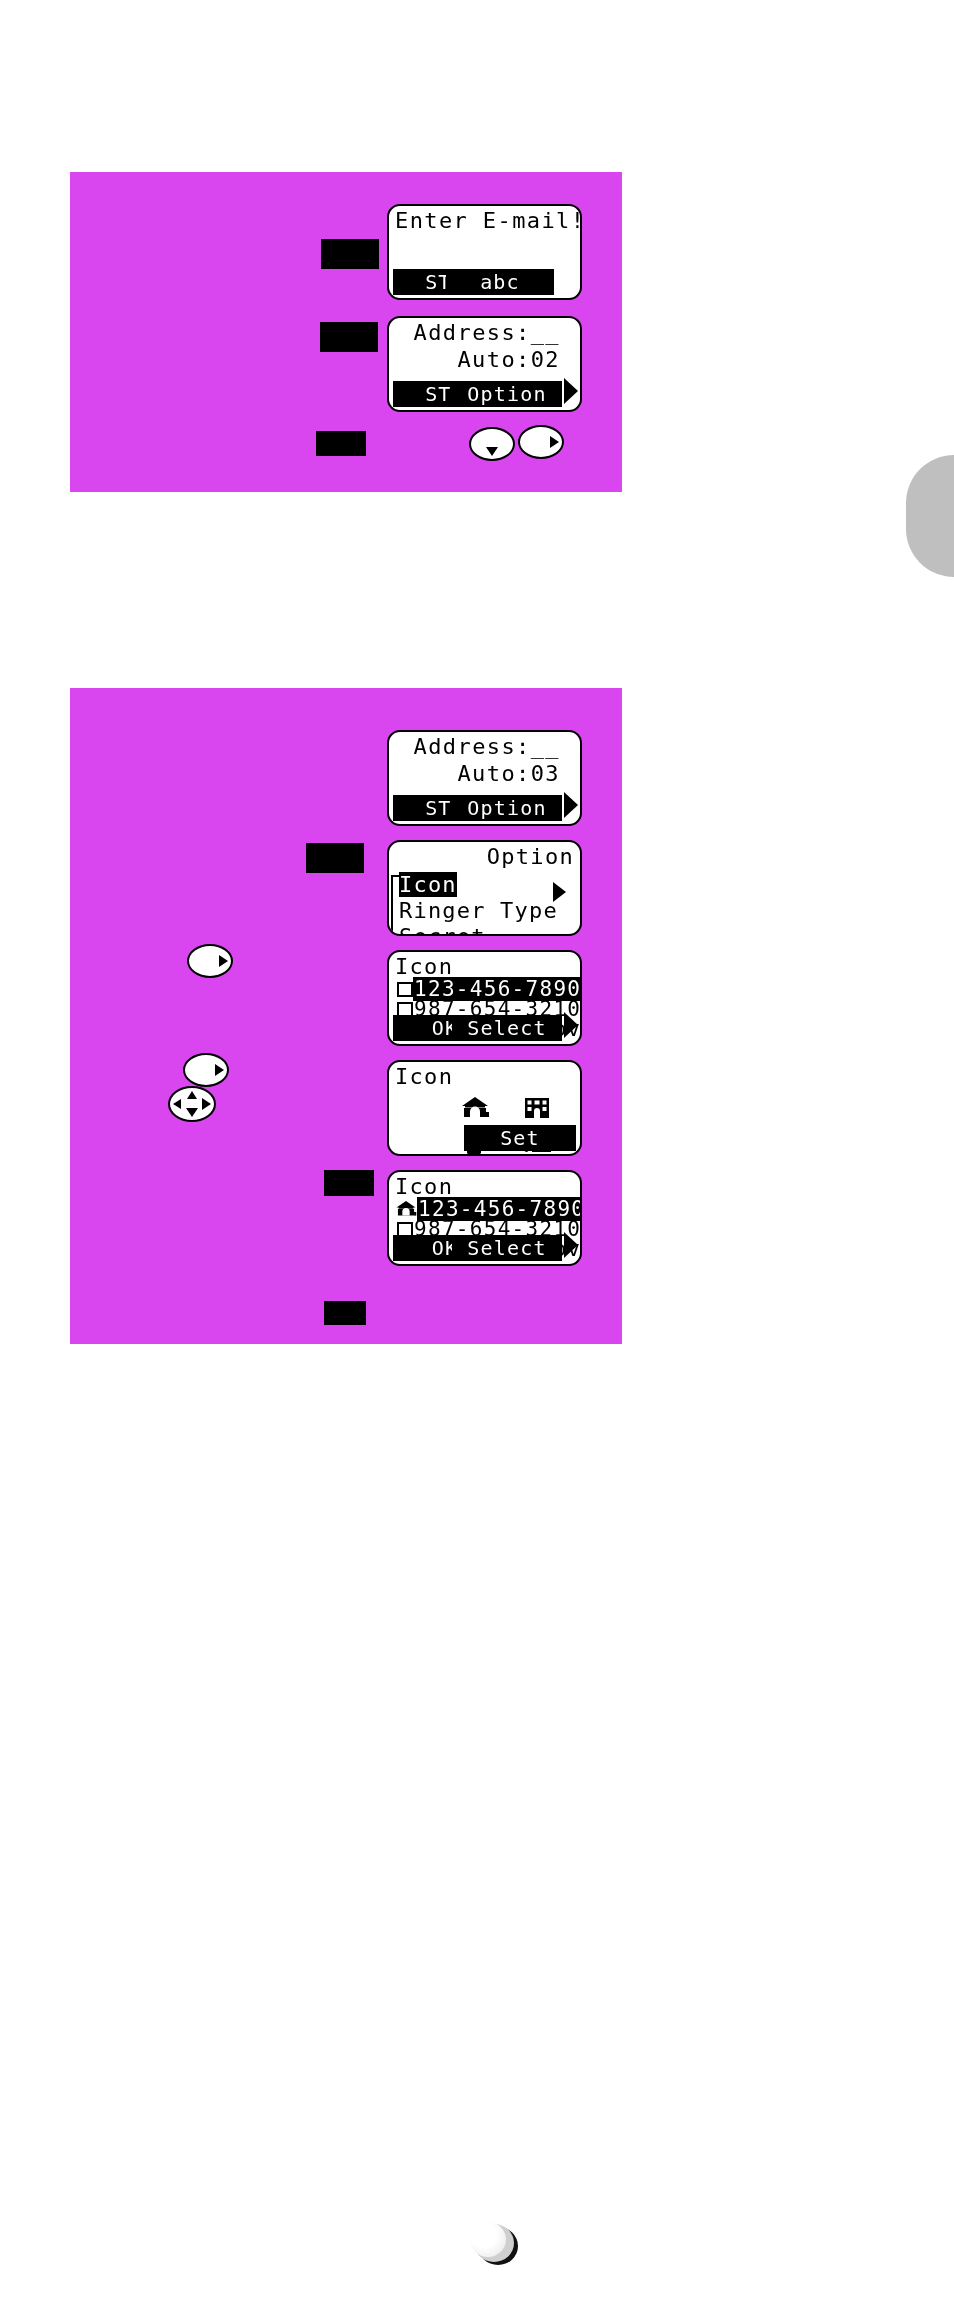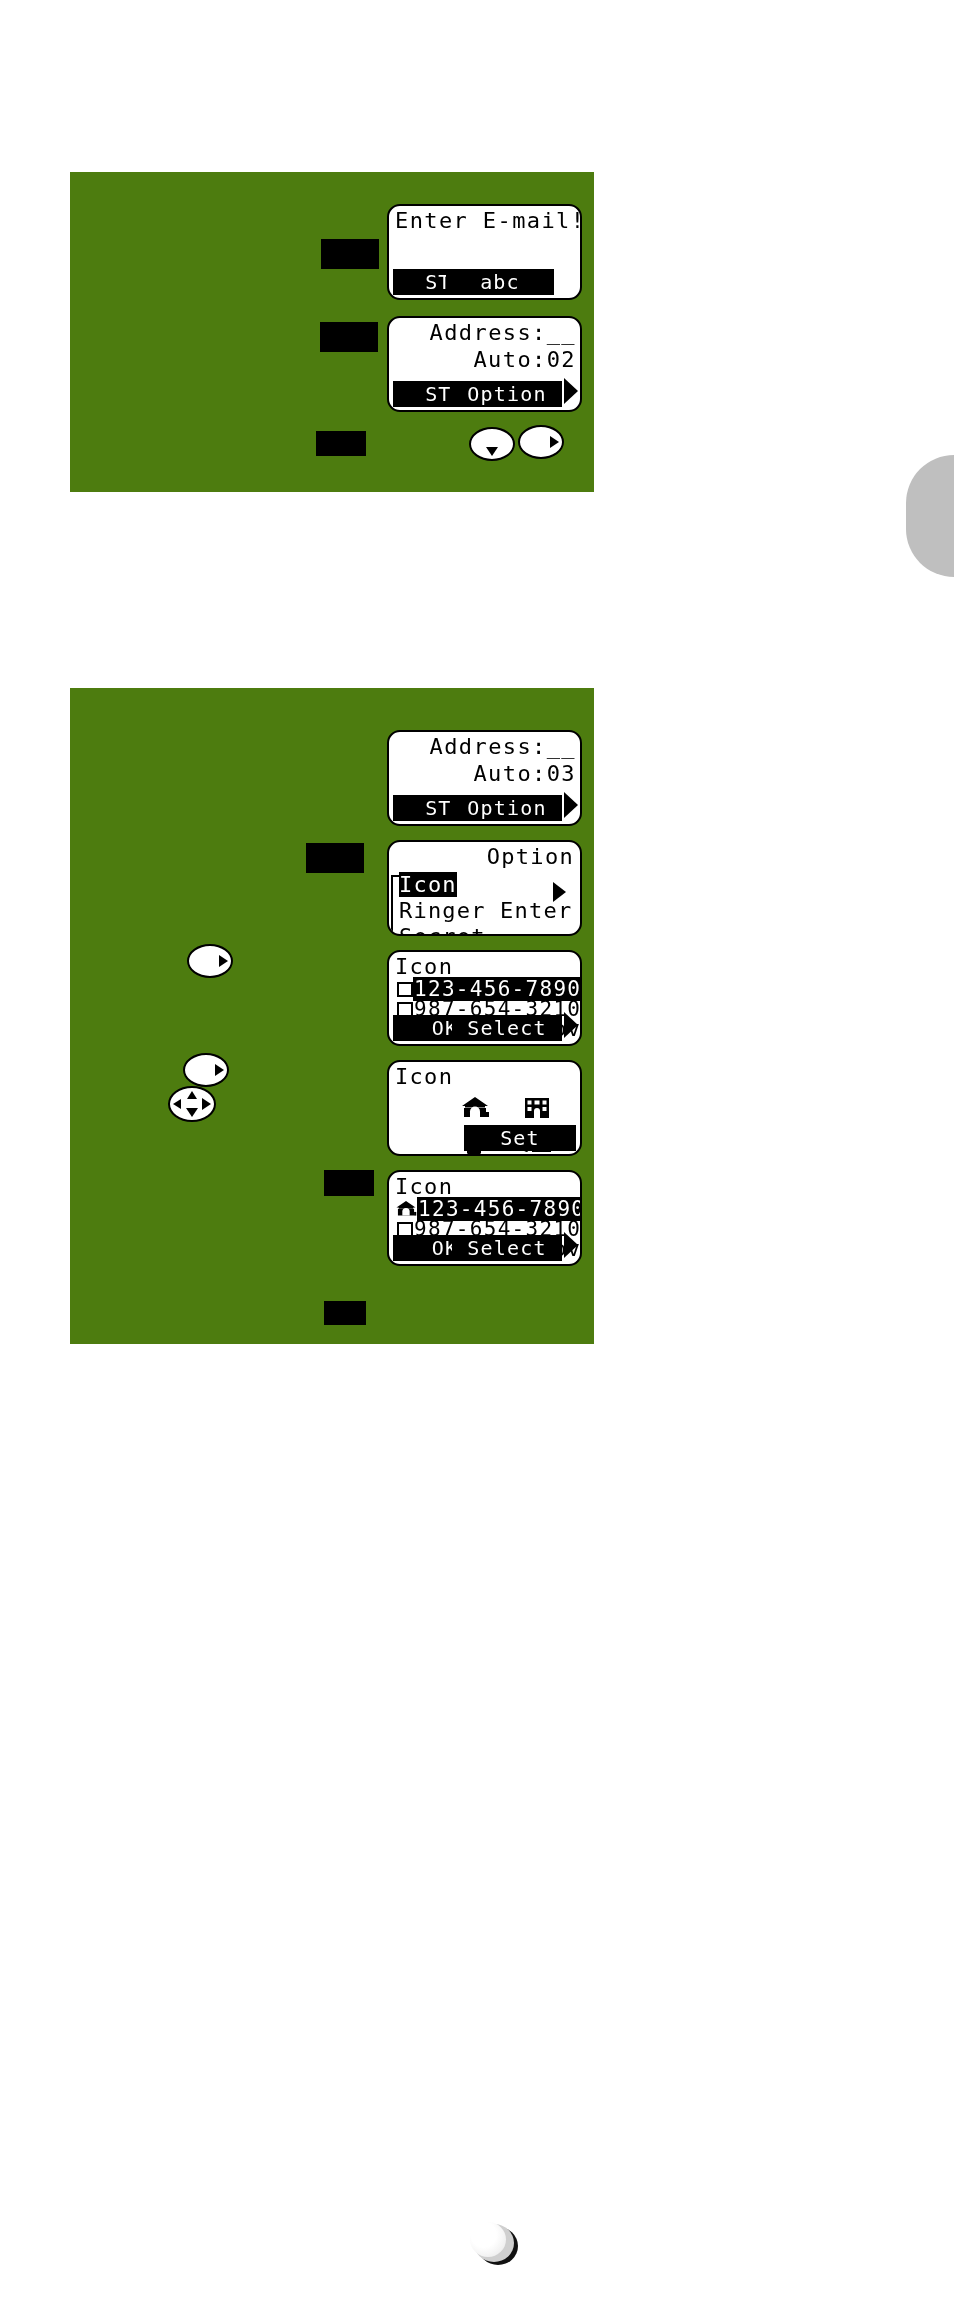--- a/index.html
+++ b/index.html
@@ -51,21 +51,22 @@
     position: absolute;
     left: 0px; top: 0px;
     width: 36px; height: 35px;
     border-radius: 50%;
     background: radial-gradient(circle at 38% 36%, #ffffff 0%, #ffffff 40%, #f2f2f2 70%, #e2e2e2 100%);
   }
 
   
   .panel {
     position: absolute;
-    background: #4d7c0f;
+    background: #d946ef;
+    padding-left: 28px;
   }
   #panel-1 { left: 70px; top: 172px; width: 524px; height: 320px; }
   #panel-2 { left: 70px; top: 688px; width: 524px; height: 656px; }
 
   
   .key-block {
     position: absolute;
     background: #000000;
   }
 
@@ -130,21 +131,21 @@
     height: 100%;
   }
   .lcd-line {
     position: absolute;
     font-size: 22px;
     line-height: 26px;
     letter-spacing: 1.4px;
     color: #000;
     white-space: pre;
   }
-  .lcd-line.right { right: 4px; text-align: center; }
+  .lcd-line.right { right: 20px; text-align: center; }
   .lcd-line.left  { left: 6px; }
 
   
   .softbar {
     position: absolute;
     left: 0; right: 0; bottom: 3px;
     height: 26px;
   }
   .softkey {
     position: absolute;
@@ -337,21 +338,21 @@
     </div>
   </div>
 
   <div class="lcd" style="left:317px; top:152px; width:195px; height:96px;">
     <div class="lcd-inner">
       <div class="lcd-title-right">Option</div>
       <div class="opt-bracket"></div>
       <div class="opt-sub-arrow"></div>
       <div class="opt-list">
         <div class="opt-row"><span class="inv">Icon</span></div>
-        <div class="opt-row"><span>Ringer Enter</span></div>
+        <div class="opt-row"><span>Ringer Type</span></div>
         <div class="opt-row"><span>Secret</span></div>
       </div>
     </div>
   </div>
 
   <div class="lcd" style="left:317px; top:262px; width:195px; height:96px;">
     <div class="lcd-inner">
       <div class="lcd-title">Icon</div>
       <div class="c-row" style="top:25px;">
         <span class="c-box"></span>

